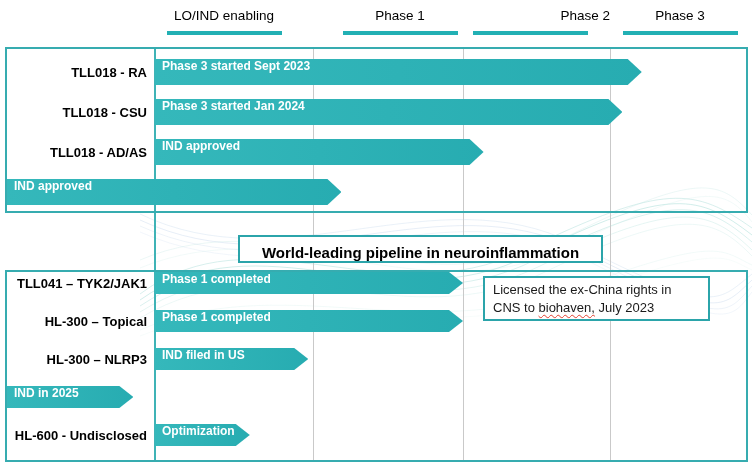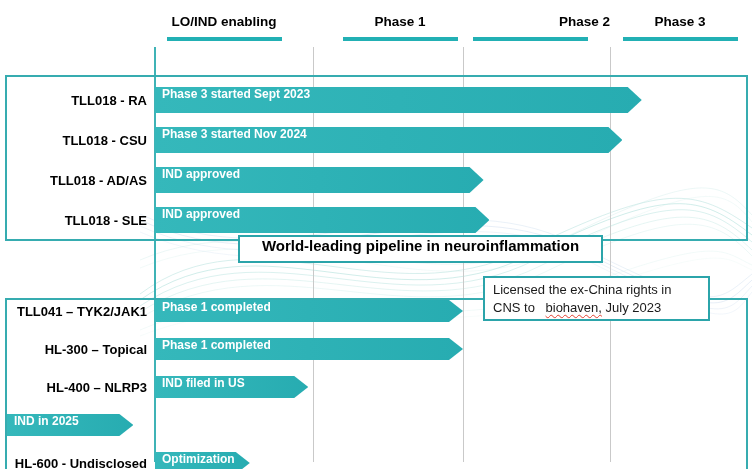--- a/index.html
+++ b/index.html
@@ -36,45 +36,43 @@
   
   .phase-header-item {
     position: absolute;
     top: 8px;
     width: 160px;
     text-align: center;
     z-index: 3;
   }
   .phase-header-item .hdr-label {
     font-size: 13.5px;
-    font-weight: bold;
+    font-weight: normal;
     color: #000;
     display: block;
-    margin-top: 6px;
   }
   .phase-header-item .hdr-underline {
     width: 115px;
     height: 4px;
     background: #22b0b4;
     margin: 8px auto 0 auto;
   }
   .ph-1 { left: 144px; }
   .ph-2 { left: 320px; }
   .ph-3 { left: 450px; text-align: right; }
   .ph-4 { left: 600px; }
 
   
   .section-box {
     position: absolute;
     left: 5px;
     width: 743px;
     border: 2px solid #36acb0;
     background: transparent;
     z-index: 2;
-    margin-top: 28px;
   }
   .section-top { top: 47px; height: 166px; padding-top: 10px; }
   .section-bottom { top: 270px; height: 192px; }
 
   .row { display: flex; align-items: center; position: relative; }
   .section-top .row { height: 26px; margin-bottom: 14px; }
   .section-bottom .row { height: 22px; margin-bottom: 16px; }
 
   .row-label {
     width: 148px;
@@ -105,21 +103,21 @@
   
   .banner {
     position: absolute;
     left: 238px;
     top: 235px;
     width: 365px;
     height: 28px;
     background: #ffffff;
     border: 2px solid #2ba4aa;
     display: flex;
-    align-items: flex-start;
+    align-items: flex-end;
     justify-content: center;
     z-index: 5;
   }
   .banner-text { font-size: 15px; font-weight: bold; color: #000; white-space: nowrap; }
 
   
   .license-note {
     position: absolute;
     left: 483px;
     top: 276px;
@@ -132,21 +130,20 @@
     color: #1a1a1a;
     line-height: 1.35;
     z-index: 5;
   }
   .misspelled {
     text-decoration-line: underline;
     text-decoration-style: wavy;
     text-decoration-color: #e0402f;
     text-decoration-thickness: 1px;
     text-underline-offset: 2px;
-    margin-left: 7px;
   }
 </style>
 </head>
 <body>
 
 <div class="page">
 
   <svg class="waves" viewBox="0 0 612 185" aria-hidden="true">
     <g fill="none" stroke-width="1">
       <path d="M0,140 C120,55 250,165 390,95 S560,35 612,75" stroke="#9ad6d1" opacity="0.45"></path>
@@ -190,31 +187,30 @@
   <div class="section-box section-top" id="section-0">
       <div class="row">
         <div class="row-label">TLL018 - RA</div>
         <div class="bar" style="width: 486.74px;">
           <span class="bar-label">Phase 3 started Sept 2023</span>
         </div>
       </div>
       <div class="row">
         <div class="row-label">TLL018 - CSU</div>
         <div class="bar" style="width: 467.42px;">
-          <span class="bar-label">Phase 3 started Nov 2024</span>
+          <span class="bar-label">Phase 3 started Jan 2024</span>
         </div>
       </div>
       <div class="row">
         <div class="row-label">TLL018 - AD/AS</div>
         <div class="bar" style="width: 328.58px;">
           <span class="bar-label">IND approved</span>
         </div>
       </div>
       <div class="row">
-        <div class="row-label">TLL018 - SLE</div>
         <div class="bar" style="width: 334.46px;">
           <span class="bar-label">IND approved</span>
         </div>
       </div>
     </div>
 
   <div class="banner">
     <span class="banner-text">World-leading pipeline in neuroinflammation</span>
   </div>
 
@@ -225,21 +221,21 @@
           <span class="bar-label">Phase 1 completed</span>
         </div>
       </div>
       <div class="row">
         <div class="row-label">HL-300 – Topical</div>
         <div class="bar" style="width: 308px;">
           <span class="bar-label">Phase 1 completed</span>
         </div>
       </div>
       <div class="row">
-        <div class="row-label">HL-400 – NLRP3</div>
+        <div class="row-label">HL-300 – NLRP3</div>
         <div class="bar" style="width: 153.26px;">
           <span class="bar-label">IND filed in US</span>
         </div>
       </div>
       <div class="row">
         <div class="bar" style="width: 126.4px;">
           <span class="bar-label">IND in 2025</span>
         </div>
       </div>
       <div class="row">

